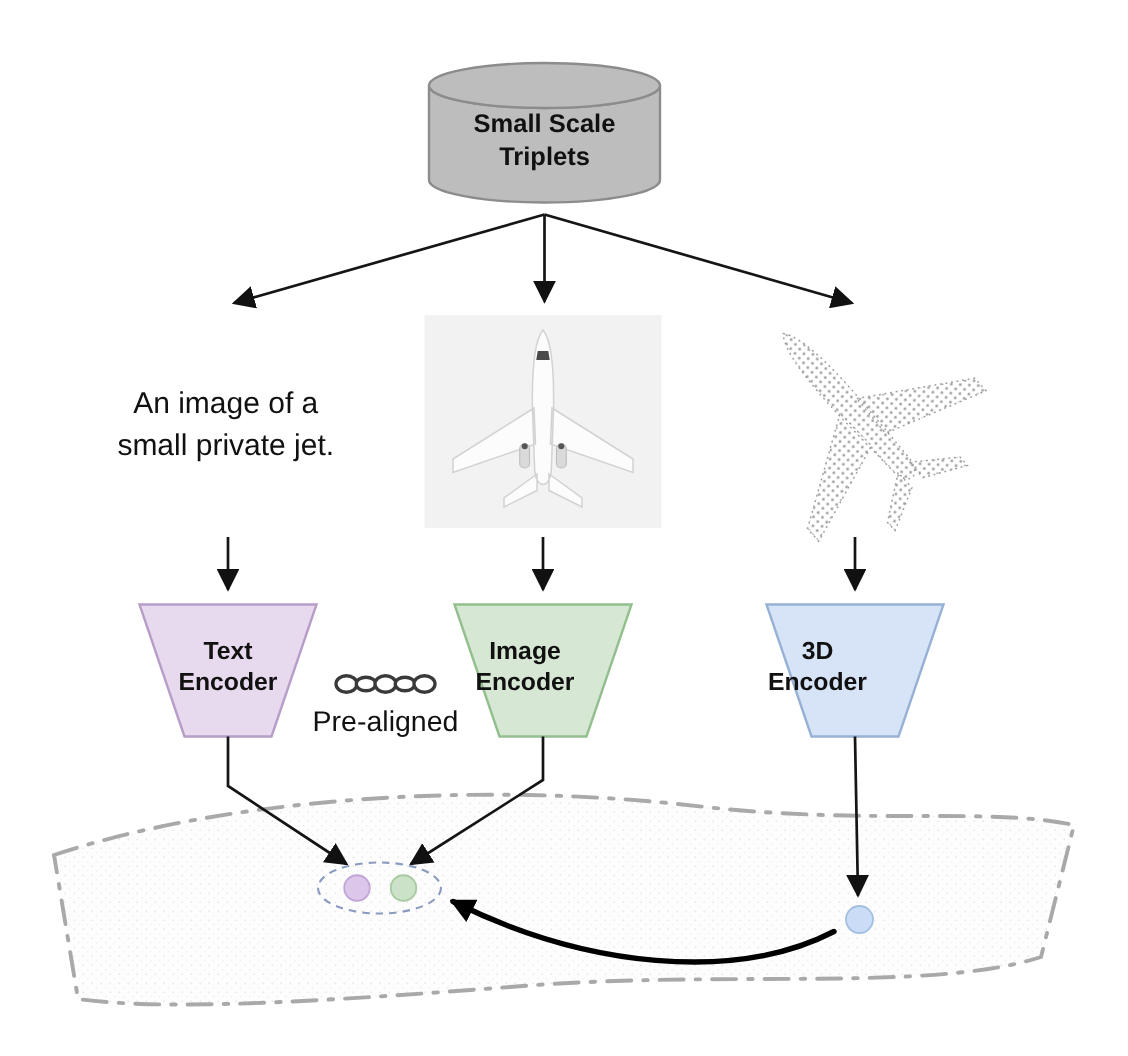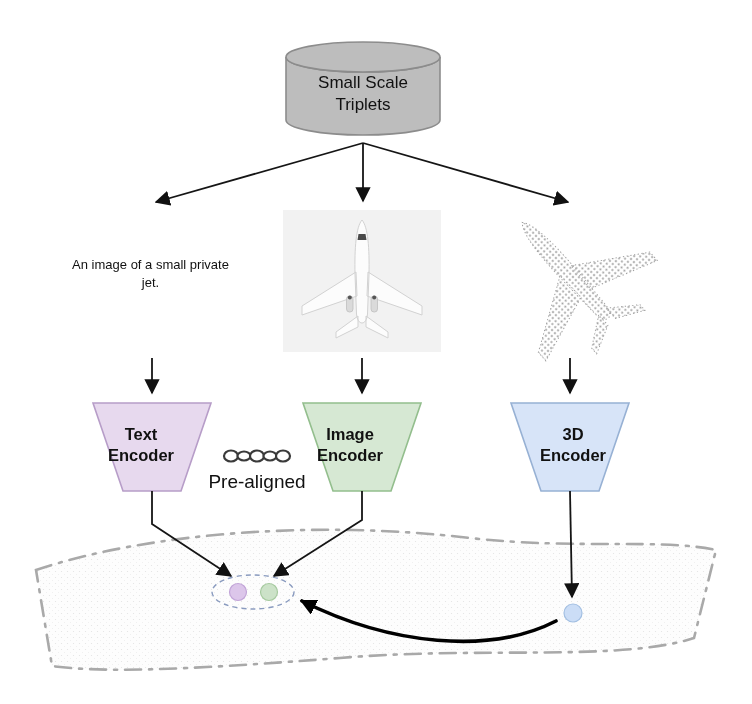--- a/index.html
+++ b/index.html
@@ -11,33 +11,33 @@
     overflow:hidden;
   }
   .canvas svg{position:absolute;left:0;top:0;}
   .lbl{
     position:absolute;
     color:#111;
     text-align:center;
   }
   .db-label{
     left:293px;top:72px;width:140px;
-    font-size:17px;font-weight:normal;line-height:1.3;
+    font-size:17px;font-weight:bold;line-height:1.3;
   }
   .caption{
     left:63px;top:256px;width:175px;
-    font-size:13px;line-height:1.38;
+    font-size:20px;line-height:1.38;
   }
   .enc-label{
     top:424px;width:90px;
     font-size:16.5px;font-weight:bold;line-height:1.3;
   }
-  .enc-label.text{left:96px;}
+  .enc-label.text{left:107px;}
   .enc-label.image{left:305px;}
-  .enc-label.threed{left:528px;}
+  .enc-label.threed{left:500px;}
   .prealigned{
     left:205px;top:471px;width:104px;
     font-size:19px;
   }
 </style>
 </head>
 <body>
 
 <div class="canvas">
 

